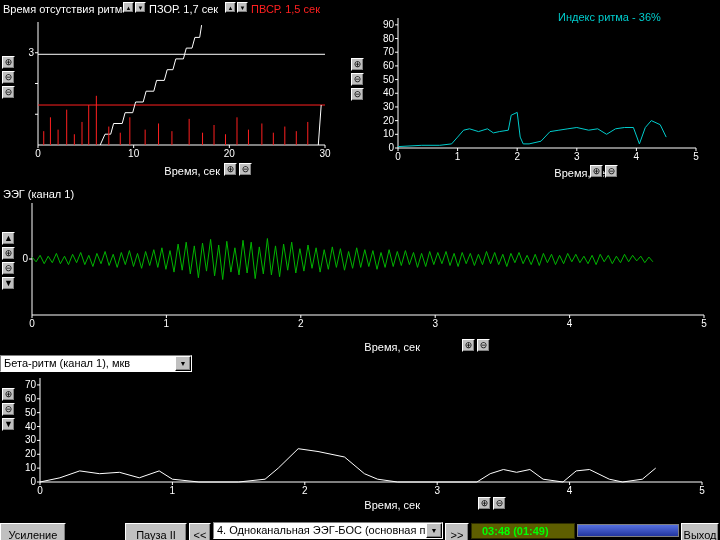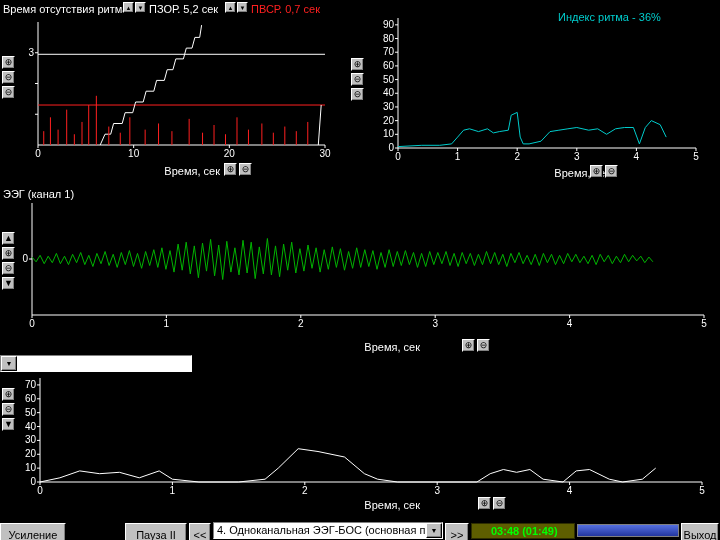--- a/index.html
+++ b/index.html
@@ -23,48 +23,48 @@
   .zoompair{position:absolute;display:inline-flex;gap:2px}
   svg.chart{position:absolute;overflow:visible}
   .combo{position:absolute;display:flex;align-items:stretch;background:#fff;
          border-top:1px solid #808080;border-left:1px solid #808080;
          border-right:1px solid #fff;border-bottom:1px solid #fff;height:17px}
   .combo .val{flex:1;font-size:11px;color:#000;padding:1px 3px;white-space:nowrap;overflow:hidden}
   .combo .drop{width:16px;font-size:7px}
   .tbtn{position:absolute;height:24px;font-size:11px;padding:0 2px;white-space:nowrap;overflow:hidden}
   .timer{position:absolute;height:16px;background:#5e5e00;border:1px solid #2e2e00;
          color:#00ff00;font-size:11px;font-weight:bold;display:flex;align-items:center;
-         padding:0 19px;white-space:nowrap}
+         padding:0 10px;white-space:nowrap}
   .progress{position:absolute;height:13px;border:1px solid #808080;
             background:linear-gradient(to bottom,#5570e0,#2336a0)}
 </style>
 </head>
 <body>
 
 <div class="screen">
 
   <span class="t" style="left:3px;top:3px">Время отсутствия ритма</span>
   <span class="spinpair" style="left:123px;top:2px">
     <button class="b95 sp">
         <span class="ic">▲</span>
       </button>
     <button class="b95 sp">
         <span class="ic">▼</span>
       </button>
   </span>
-  <span class="t" style="left:149px;top:3px">ПЗОР. 5,2 сек</span>
+  <span class="t" style="left:149px;top:3px">ПЗОР. 1,7 сек</span>
   <span class="spinpair" style="left:225px;top:2px">
     <button class="b95 sp">
         <span class="ic">▲</span>
       </button>
     <button class="b95 sp">
         <span class="ic">▼</span>
       </button>
   </span>
-  <span class="t red" style="left:251px;top:3px">ПВСР. 0,7 сек</span>
+  <span class="t red" style="left:251px;top:3px">ПВСР. 1,5 сек</span>
 
   <div class="vbtns" style="left:2px;top:56px">
     <button class="b95 ib">
         <span class="ic">⊕</span>
       </button>
     <button class="b95 ib">
         <span class="ic">⊖</span>
       </button>
     <button class="b95 ib">
         <span class="ic">⊖</span>
@@ -223,20 +223,21 @@
   <span class="zoompair" style="left:462px;top:339px">
     <button class="b95 ib">
         <span class="ic">⊕</span>
       </button>
     <button class="b95 ib">
         <span class="ic">⊖</span>
       </button>
   </span>
 
   <div class="combo" style="left:0px;top:355px;width:192px">
+    <span class="val">Бета-ритм (канал 1), мкв</span>
     <button class="b95 drop">
         <span class="ic">▼</span>
       </button>
   </div>
   <div class="vbtns" style="left:2px;top:388px">
     <button class="b95 ib">
         <span class="ic">⊕</span>
       </button>
     <button class="b95 ib">
         <span class="ic">⊖</span>

